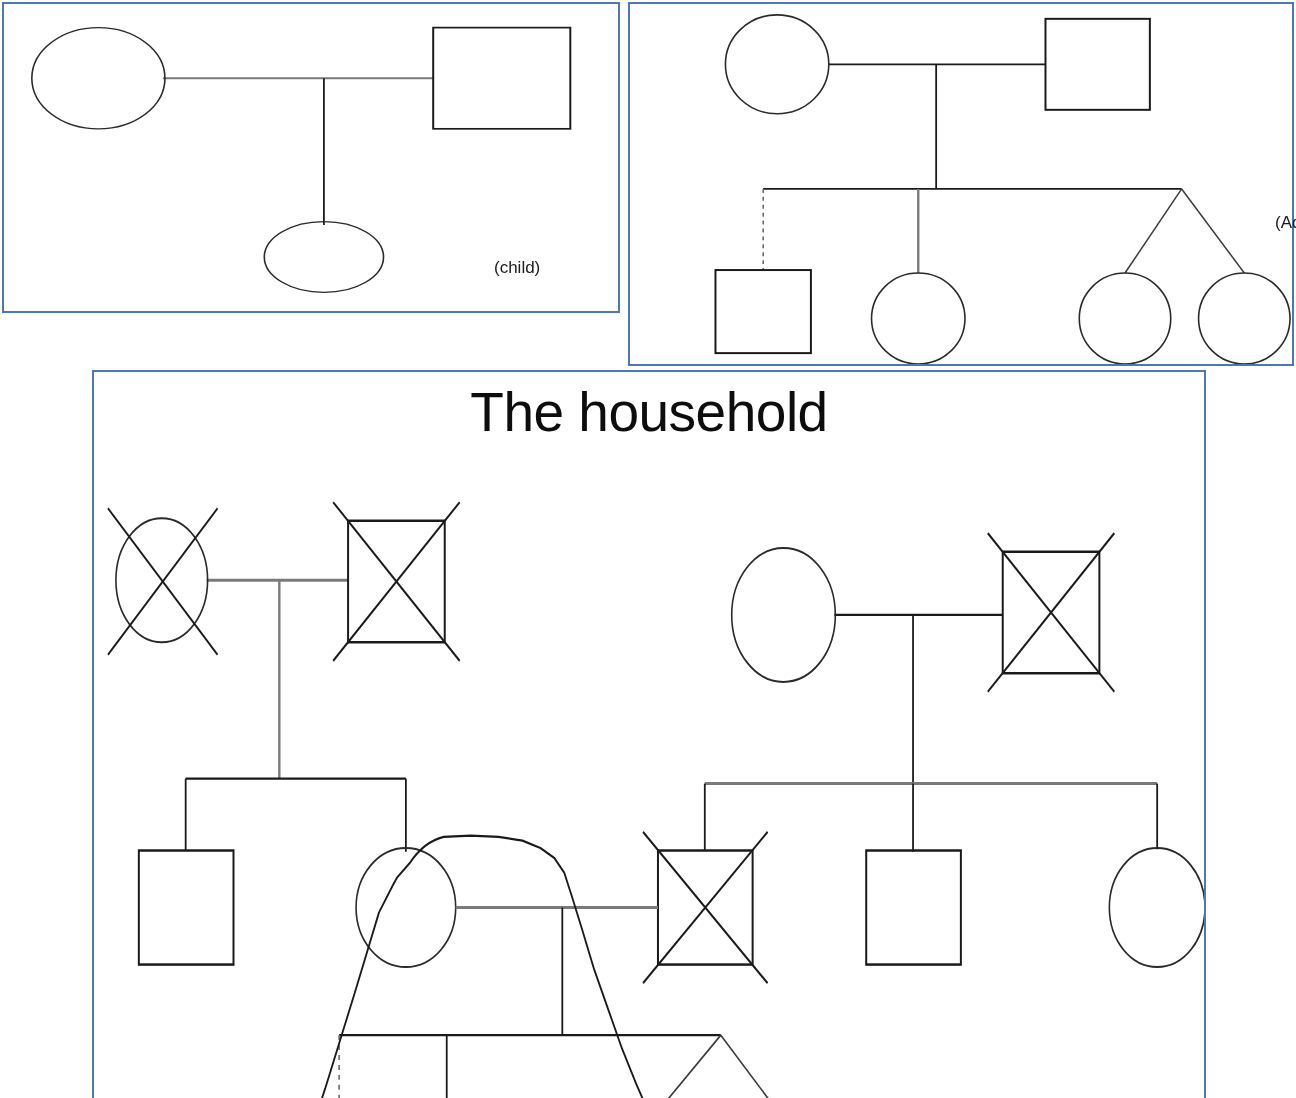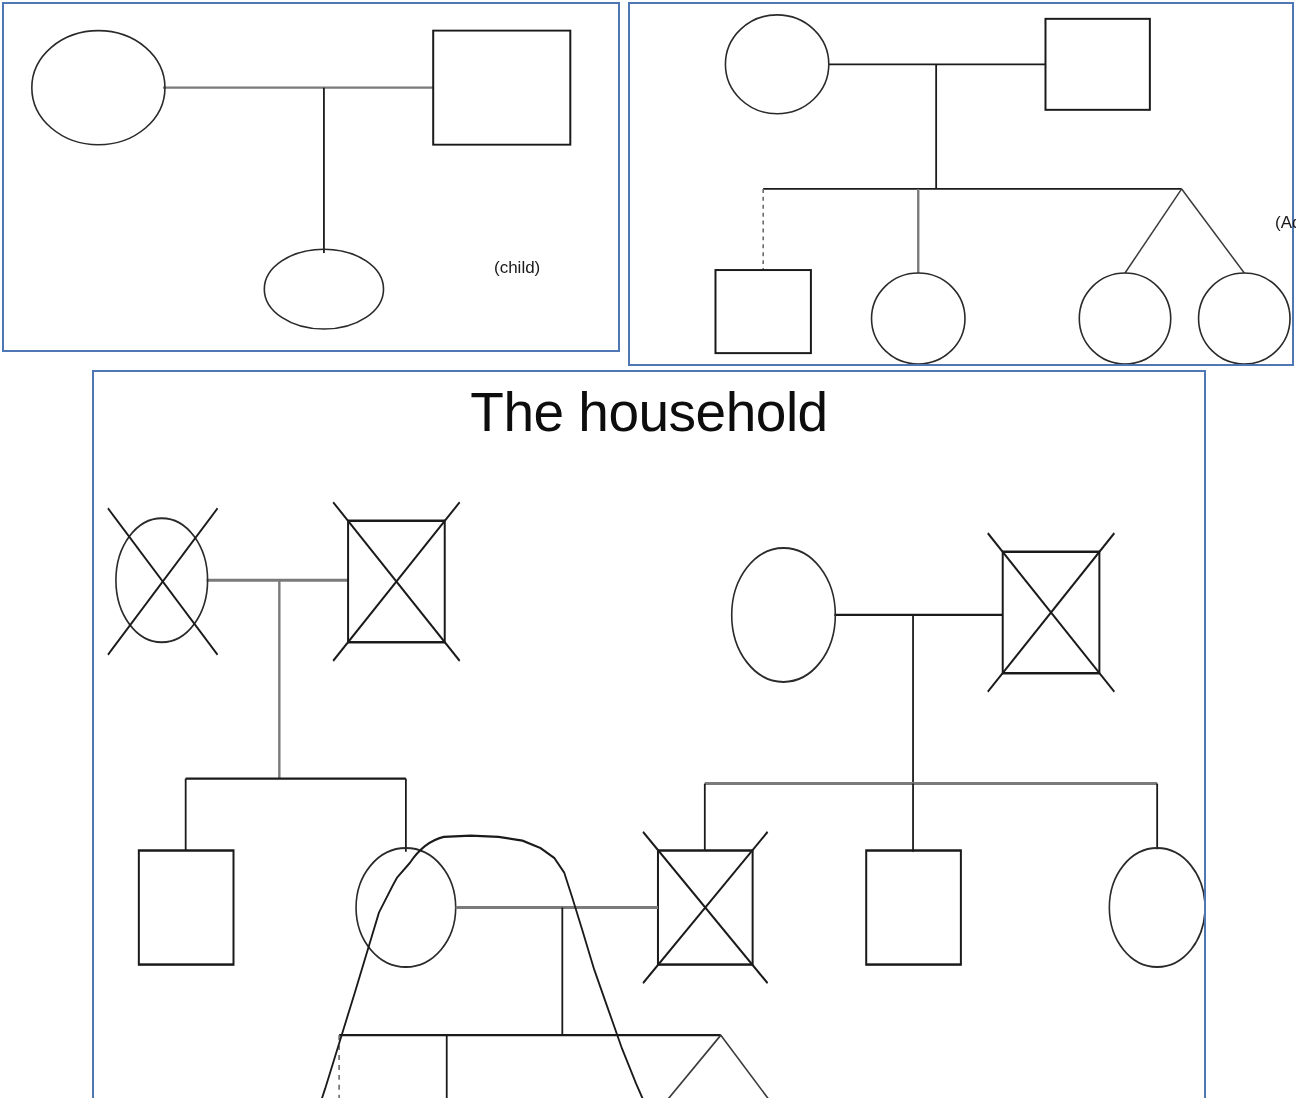--- a/index.html
+++ b/index.html
@@ -14,21 +14,21 @@
     height: 1098px;
     background: #ffffff;
     overflow: hidden;
   }
   .panel {
     position: absolute;
     box-sizing: border-box;
     border: 2px solid #4f77b4;
     background: #ffffff;
   }
-  #panel-child      { left: 2px;  top: 2px;   width: 618px;  height: 350px; }
+  #panel-child      { left: 2px;  top: 2px;   width: 618px;  height: 311px; }
   #panel-siblings   { left: 628px;top: 2px;   width: 666px;  height: 364px; }
   #panel-household  { left: 92px; top: 370px; width: 1114px; height: 904px; padding-left: 8px; }
 
   .svg-layer {
     position: absolute;
     left: 0; top: 0;
     width: 100%;
     height: 100%;
     display: block;
     pointer-events: none;

